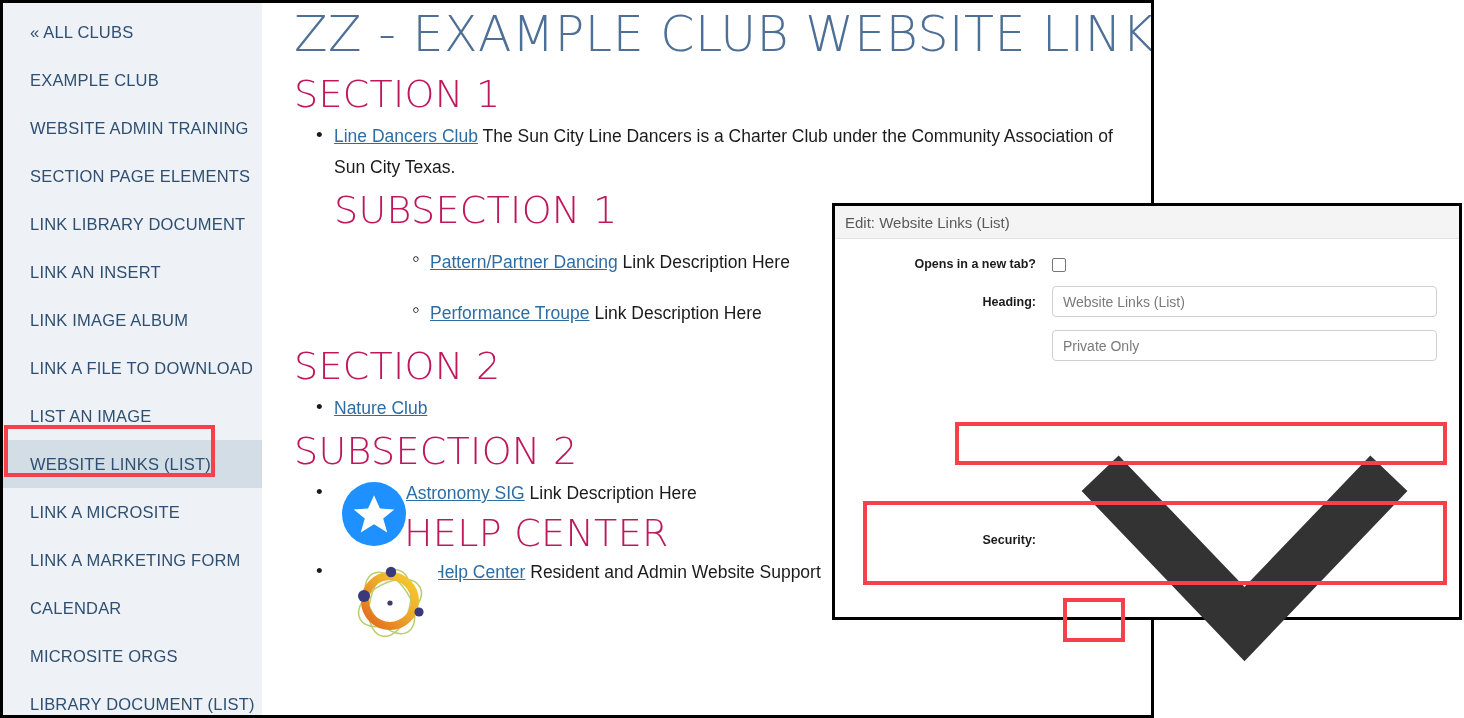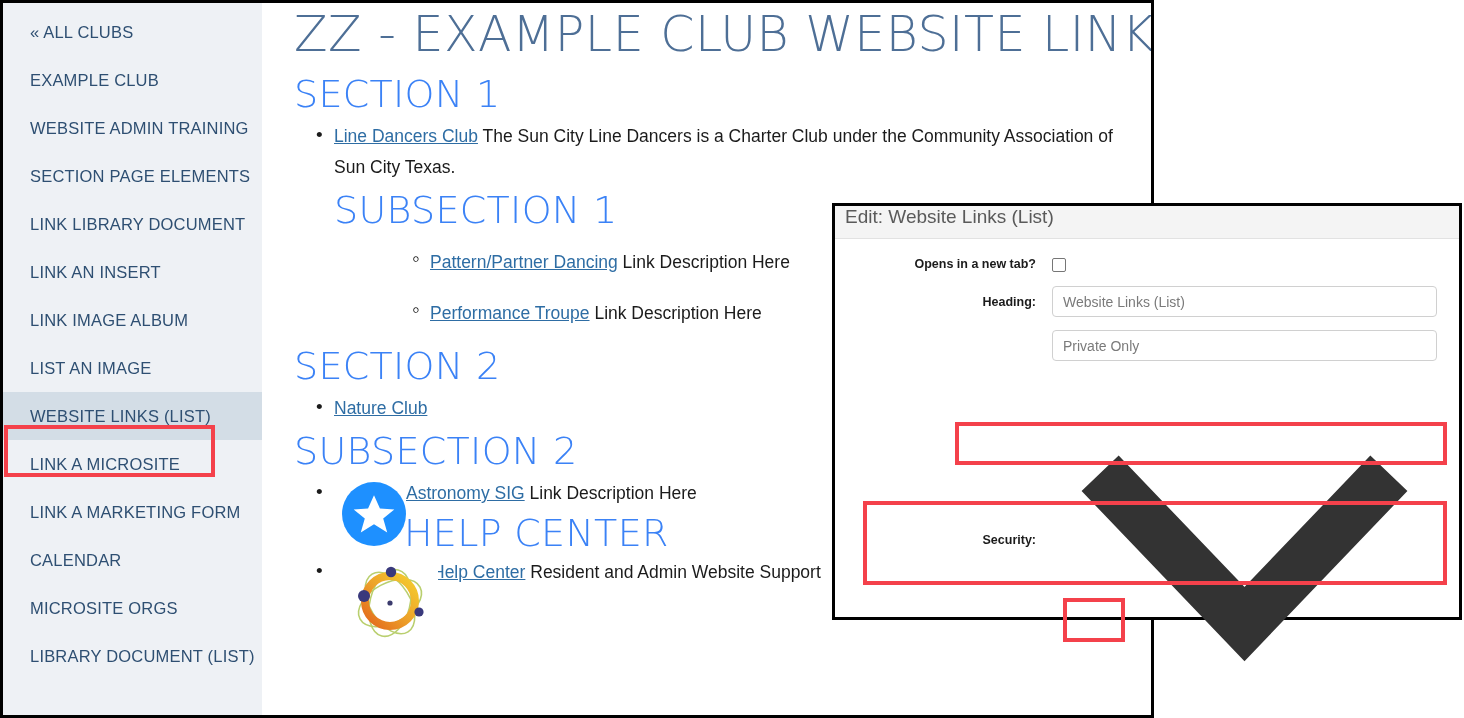--- a/index.html
+++ b/index.html
@@ -80,21 +80,21 @@
     line-height: 64px;
     color: #4e6f96;
     letter-spacing: 0.5px;
     white-space: nowrap;
   }
   .h2 {
     font-family: "DejaVu Sans", sans-serif;
     font-weight: 300;
     font-size: 38px;
     line-height: 54px;
-    color: #3b82f6;
+    color: #be185d;
     letter-spacing: 0.3px;
   }
   .h2.sub { margin-left: 40px; }
   .h2.helpcenter { font-size: 38px; margin-left: 70px; line-height: 48px; }
 
   ul.bullets { list-style: none; }
   li.bullet {
     position: relative;
     padding-left: 40px;
     font-size: 17.5px;
@@ -140,24 +140,24 @@
     left: 832px; top: 203px;
     width: 630px; height: 417px;
     background: #ffffff;
     border: 3px solid #000000;
     z-index: 10;
   }
   #dialog-header {
     height: 33px;
     background: #f4f4f4;
     border-bottom: 1px solid #e2e2e2;
-    display: flex; 
+    display: flex; align-items: center;
     padding-left: 10px;
     color: #5a5a5a;
-    font-size: 19px;
+    font-size: 15px;
   }
   #dialog-body { position: relative; padding-top: 16px; }
   .frow {
     display: flex;
     align-items: center;
     margin-bottom: 13px;
     padding-right: 22px;
   }
   .flabel {
     width: 217px;
@@ -222,20 +222,23 @@
     <span class="nav-label">SECTION PAGE ELEMENTS</span>
   </div>
   <div class="nav-item">
     <span class="nav-label">LINK LIBRARY DOCUMENT</span>
   </div>
   <div class="nav-item">
     <span class="nav-label">LINK AN INSERT</span>
   </div>
   <div class="nav-item">
     <span class="nav-label">LINK IMAGE ALBUM</span>
+  </div>
+  <div class="nav-item">
+    <span class="nav-label">LINK A FILE TO DOWNLOAD</span>
   </div>
   <div class="nav-item">
     <span class="nav-label">LIST AN IMAGE</span>
   </div>
   <div class="nav-item active">
     <span class="nav-label">WEBSITE LINKS (LIST)</span>
   </div>
   <div class="nav-item">
     <span class="nav-label">LINK A MICROSITE</span>
   </div>

